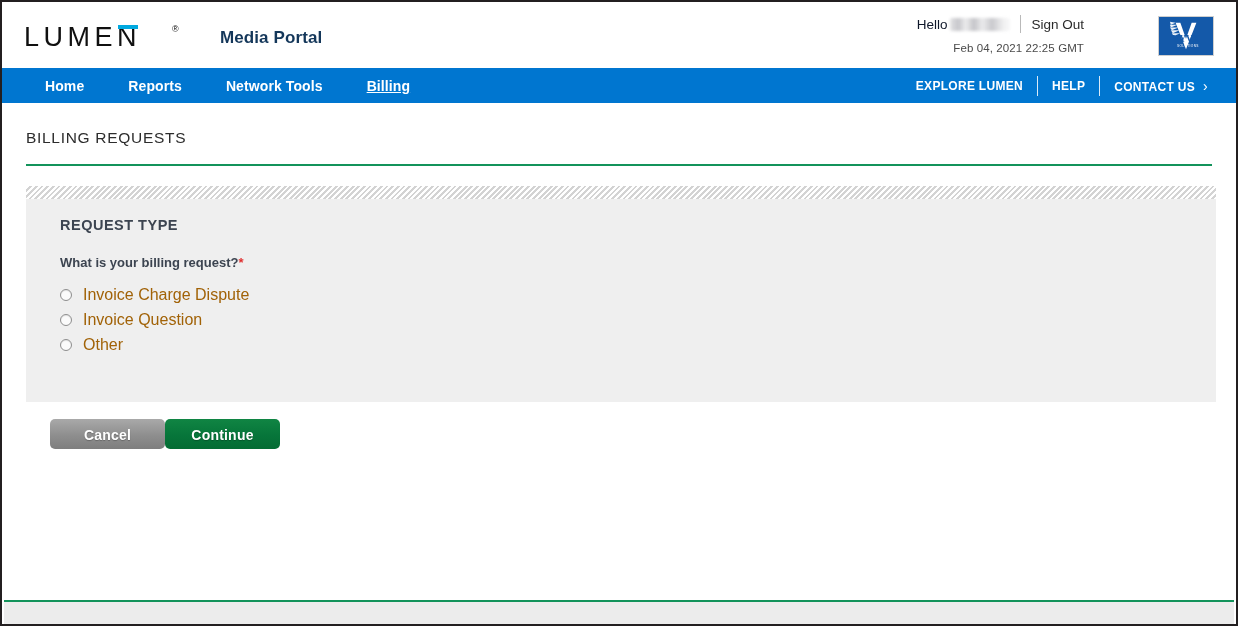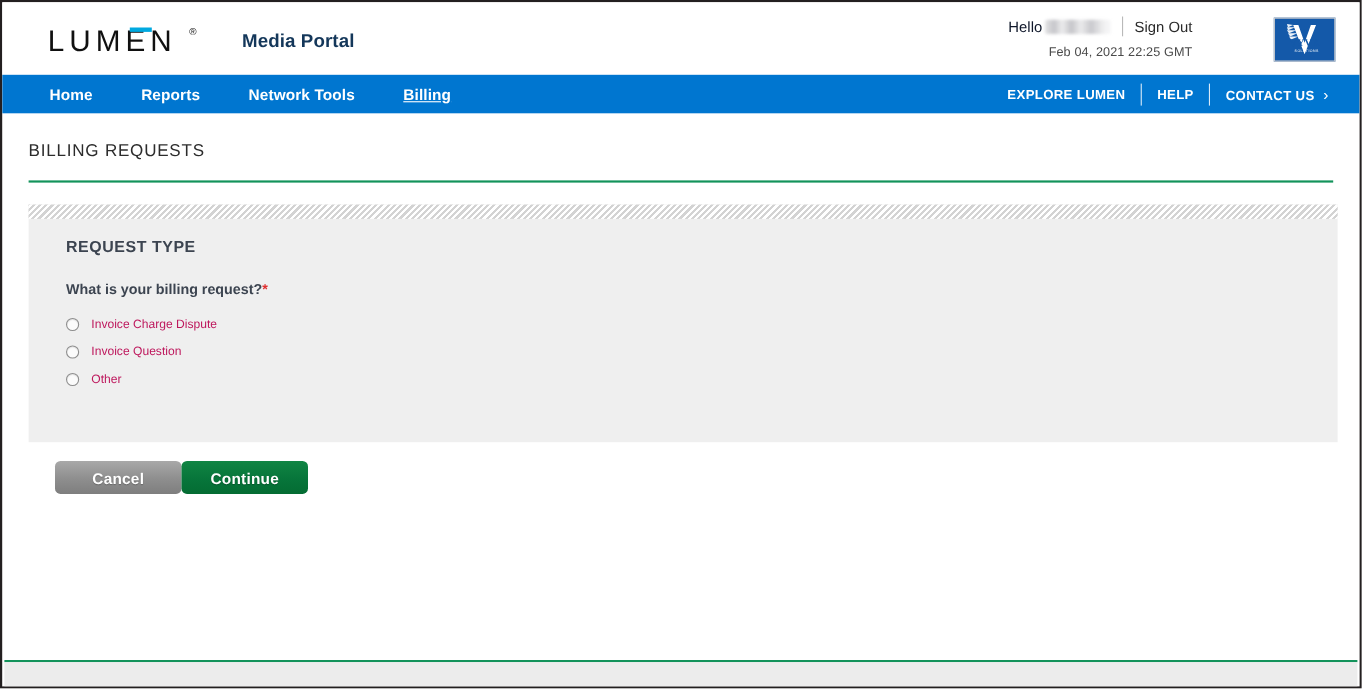--- a/index.html
+++ b/index.html
@@ -17,21 +17,20 @@
     background: #ffffff;
     border: 2px solid #231f20;
     overflow: hidden;
   }
 
   
   .header {
     position: relative;
     height: 66px;
     background: #ffffff;
-    text-align: center;
   }
   .logo-wrap {
     position: absolute;
     left: 22px; top: 20px;
     width: 156px; height: 30px;
   }
   .logo-text {
     font-family: "Liberation Sans", sans-serif;
     font-size: 27px;
     letter-spacing: 4.5px;
@@ -235,22 +234,22 @@
   .radio-dot {
     width: 12px; height: 12px;
     border-radius: 50%;
     border: 1px solid #8e8e8e;
     background: #fbfbfb;
     box-shadow: inset 0 1px 1px rgba(0,0,0,0.10);
     margin-right: 11px;
     flex: none;
   }
   .radio-label {
-    font-size: 11px;
-    color: #be185d;
+    font-size: 16px;
+    color: #a16207;
   }
 
   
   .btn-row {
     display: flex;
     margin-top: 17px;
   }
   .btn {
     border: none;
     border-radius: 5px;

